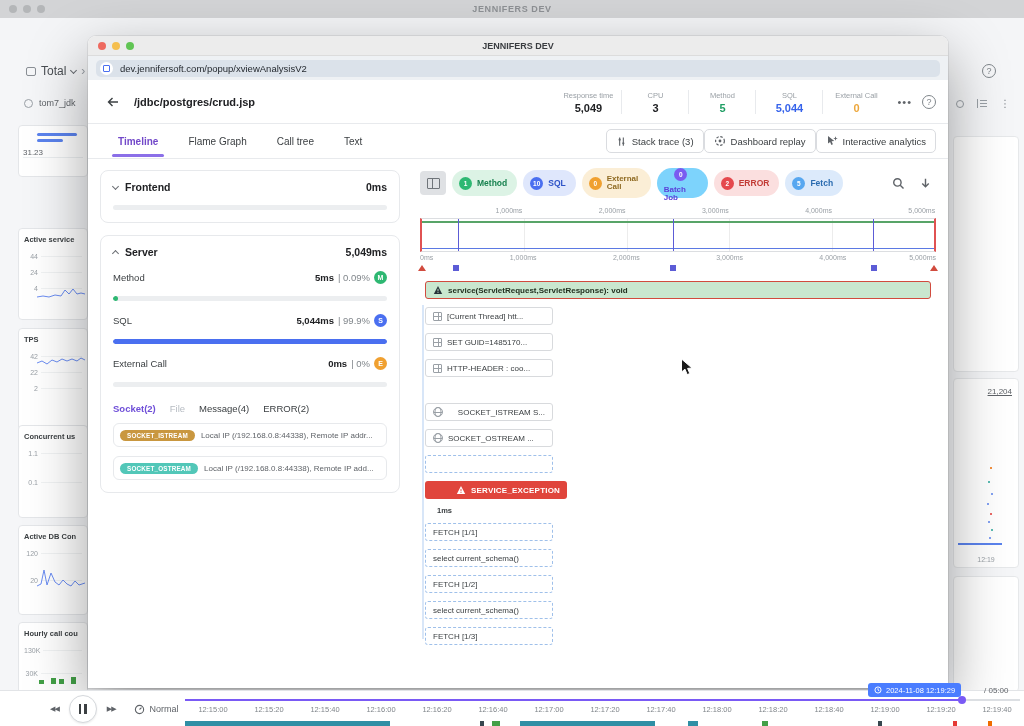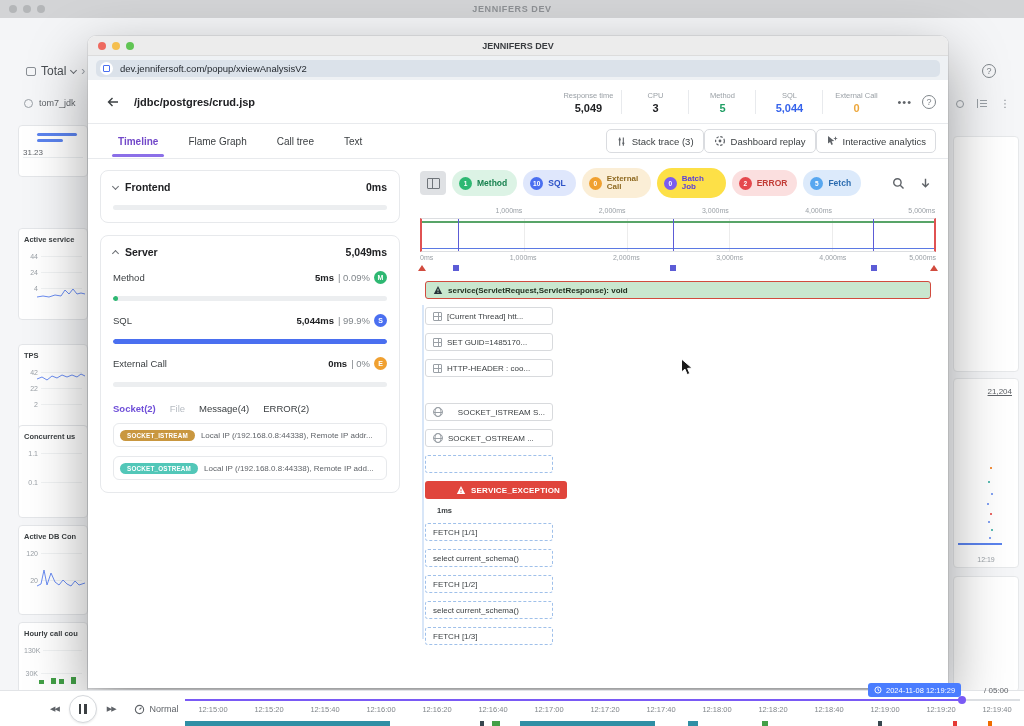--- a/index.html
+++ b/index.html
@@ -210,21 +210,21 @@
           </div>
         <div class="tickrow">
             <span class="tl">4</span>
             <span class="ln"></span>
           </div>
         <svg style="top:56px;" width="48" height="16">
             <polyline points="0,12 6,11 12,12 18,10 24,11 28,5 32,9 36,4 40,9 44,8 48,9" fill="none" stroke="#6b8df2" stroke-width="1"></polyline>
           </svg>
       </div>
 
-      <div class="bgcard" style="top:219px;height:88px;">
+      <div class="bgcard" style="top:203px;height:106px;">
         <div class="ttl">TPS</div>
         <div class="tickrow">
             <span class="tl">42</span>
             <span class="ln"></span>
           </div>
         <div class="tickrow">
             <span class="tl">22</span>
             <span class="ln"></span>
           </div>
         <div class="tickrow">
@@ -534,21 +534,21 @@
             <span class="cl">Method</span>
           </span>
           <span class="chip" style="background: rgb(223, 231, 252); color: rgb(45, 83, 199);">
             <span class="chipdot" style="background: rgb(74, 111, 240);">10</span>
             <span class="cl">SQL</span>
           </span>
           <span class="chip tall" style="background: rgb(251, 238, 214); color: rgb(143, 106, 34);">
             <span class="chipdot" style="background: rgb(240, 160, 48);">0</span>
             <span class="cl">External Call</span>
           </span>
-          <span class="chip tall" style="background: #fde047; color: rgb(90, 63, 216);">
+          <span class="chip tall" style="background: #7dd3fc; color: rgb(90, 63, 216); flex-direction: column;">
             <span class="chipdot" style="background: rgb(122, 92, 240);">0</span>
             <span class="cl">Batch Job</span>
           </span>
           <span class="chip" style="background: rgb(251, 223, 223); color: rgb(194, 59, 53);">
             <span class="chipdot" style="background: rgb(229, 72, 77);">2</span>
             <span class="cl">ERROR</span>
           </span>
           <span class="chip" style="background: rgb(220, 234, 251); color: rgb(43, 108, 176);">
             <span class="chipdot" style="background: rgb(87, 167, 240);">5</span>
             <span class="cl">Fetch</span>

